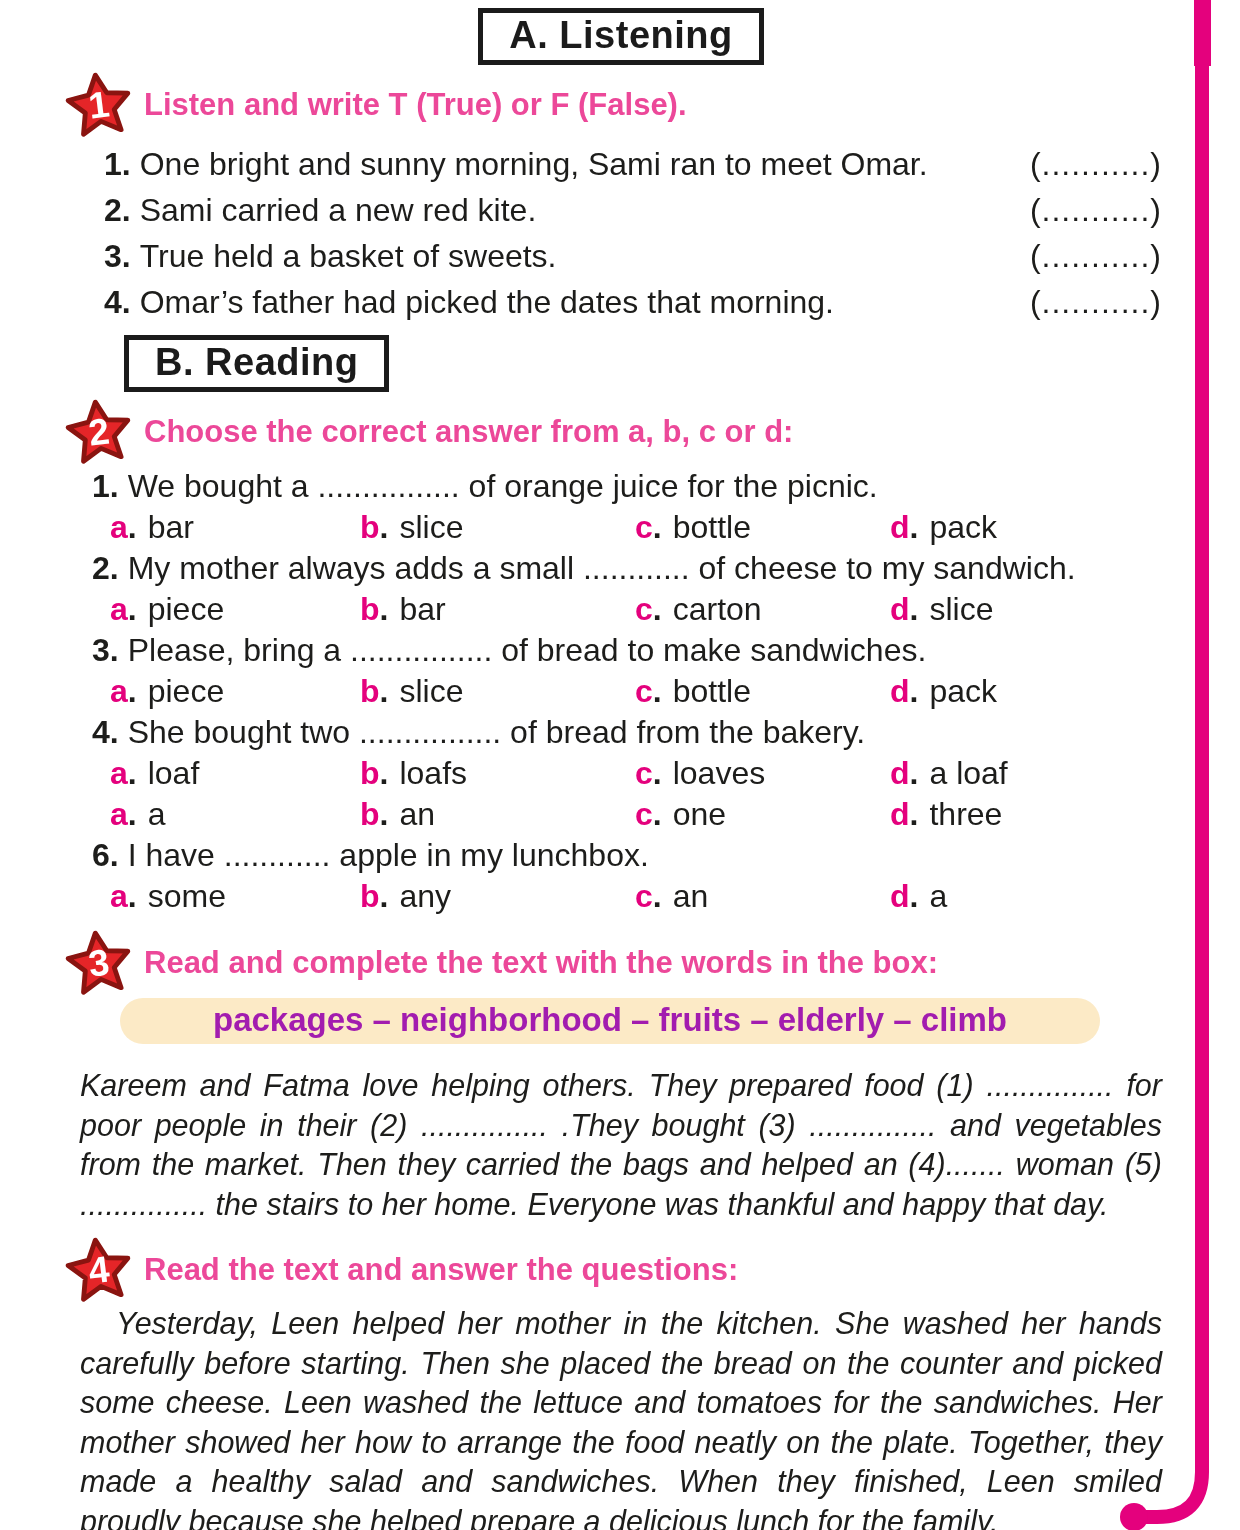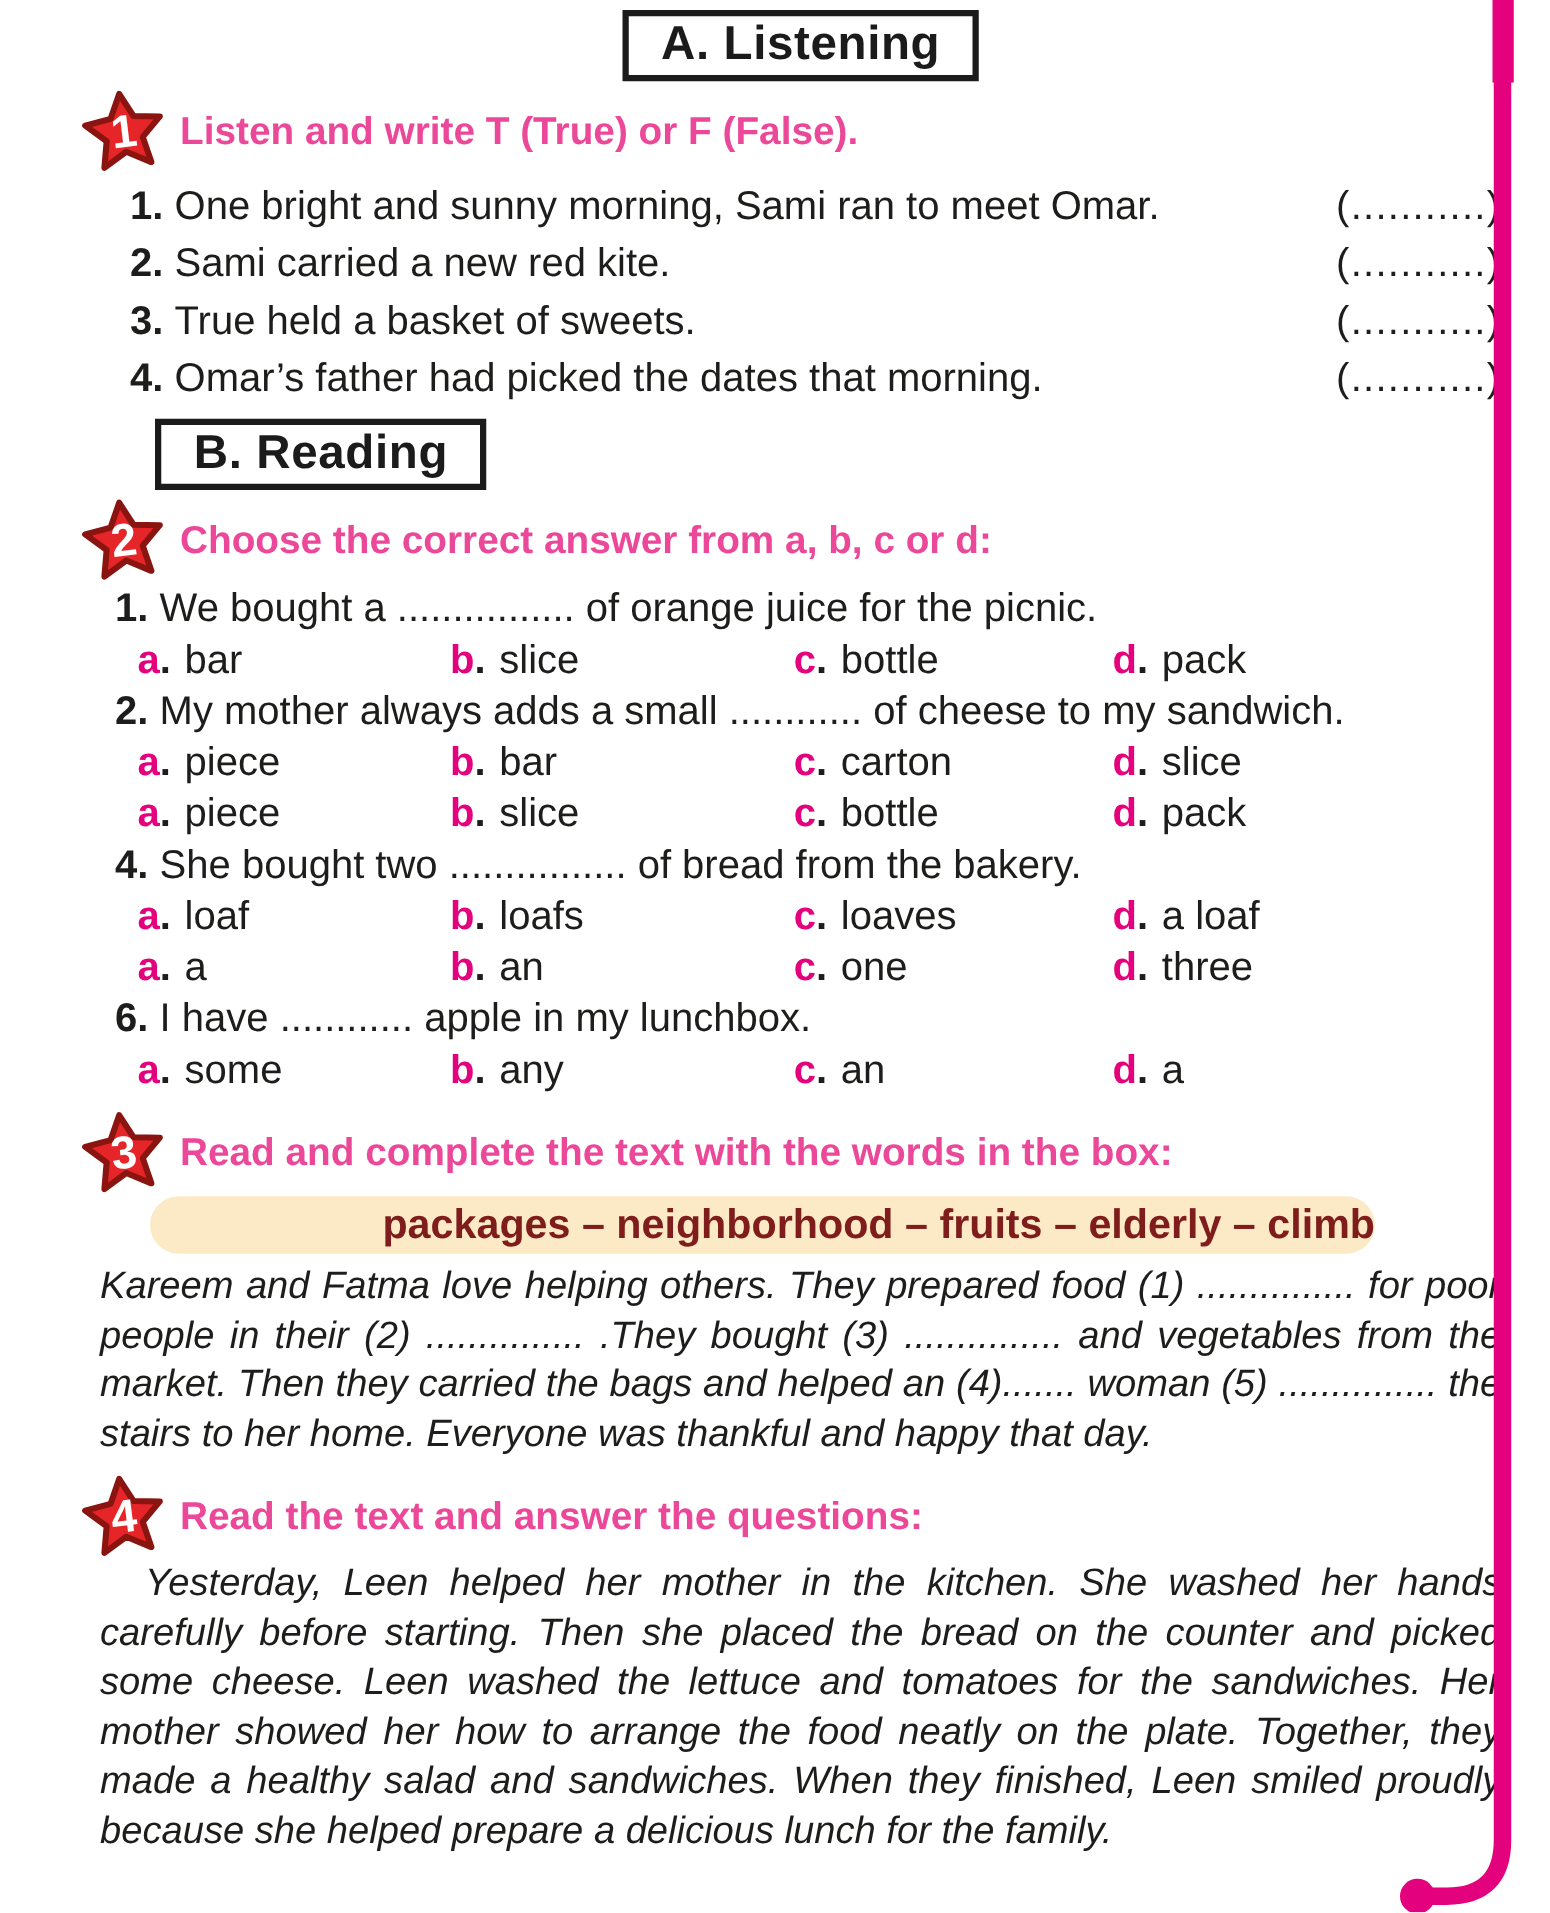--- a/index.html
+++ b/index.html
@@ -1,18 +1,18 @@
 <!DOCTYPE html>
 <html><head>
 <meta charset="utf-8">
 <style>
   html,body{margin:0;padding:0;background:#fff;}
   .page{
     position:relative;width:1240px;height:1530px;box-sizing:border-box;
-    padding:6px 39px 0 80px;overflow:hidden;background:#fff;
+    padding:6px 78px 0 80px;overflow:hidden;background:#fff;
     font-family:"Liberation Sans",sans-serif;color:#1d1d1b;
   }
   .right-border{position:absolute;top:0;right:0;width:150px;height:1530px;pointer-events:none;}
   .hdr-box{
     width:fit-content;margin:2px auto 8px;border:5px solid #1b1b1b;
     padding:1px 26px 3px;font-size:38px;font-weight:bold;color:#1b1b1b;
     letter-spacing:.5px;background:#fff;
   }
   .task-head{display:flex;align-items:center;gap:12px;margin:2px 0 2px -14px;height:64px;}
   .star{width:66px;height:66px;flex:0 0 auto;transform:rotate(-7deg);}
@@ -30,22 +30,22 @@
   .q-num{font-weight:bold;margin-right:9px;}
   .opts{display:flex;font-size:32px;line-height:41px;margin-left:18px;}
   .opt{display:flex;align-items:baseline;}
   .opt-a{flex:0 0 250px;}
   .opt-b{flex:0 0 275px;}
   .opt-c{flex:0 0 255px;}
   .opt-d{flex:1;}
   .o-letter{font-weight:bold;color:#e4017d;}
   .o-dot{font-weight:bold;margin-right:11px;}
   .word-box{
-    width:980px;margin:3px 0 6px 40px;background:#fceac6;border-radius:26px;
-    text-align:right;font-size:33px;font-weight:bold;padding:3px 0 5px;color:#7f1d1d;
+    width:980px;margin:3px 0 22px 40px;background:#fceac6;border-radius:26px;
+    text-align:center;font-size:33px;font-weight:bold;padding:3px 0 5px;color:#a21caf;
   }
   .para{font-size:30.5px;line-height:39.5px;text-align:justify;margin:0;font-style:italic;}
   .para.indent{text-indent:36px;}
   .mt14{margin-top:14px;}
   .mt10{margin-top:10px;margin-left:44px;}
 </style>
 </head>
 <body>
 
 <div class="page">
@@ -146,20 +146,23 @@
           <b class="o-dot">.</b>
           <span>carton</span>
         </span>
       <span class="opt opt-d">
           <b class="o-letter">d</b>
           <b class="o-dot">.</b>
           <span>slice</span>
         </span>
     </div>
 
+    <div class="q-line">
+      <span class="q-num">3.</span><span>Please, bring a ................ of bread to make sandwiches.</span>
+    </div>
     <div class="opts">
       <span class="opt opt-a">
           <b class="o-letter">a</b>
           <b class="o-dot">.</b>
           <span>piece</span>
         </span>
       <span class="opt opt-b">
           <b class="o-letter">b</b>
           <b class="o-dot">.</b>
           <span>slice</span>

